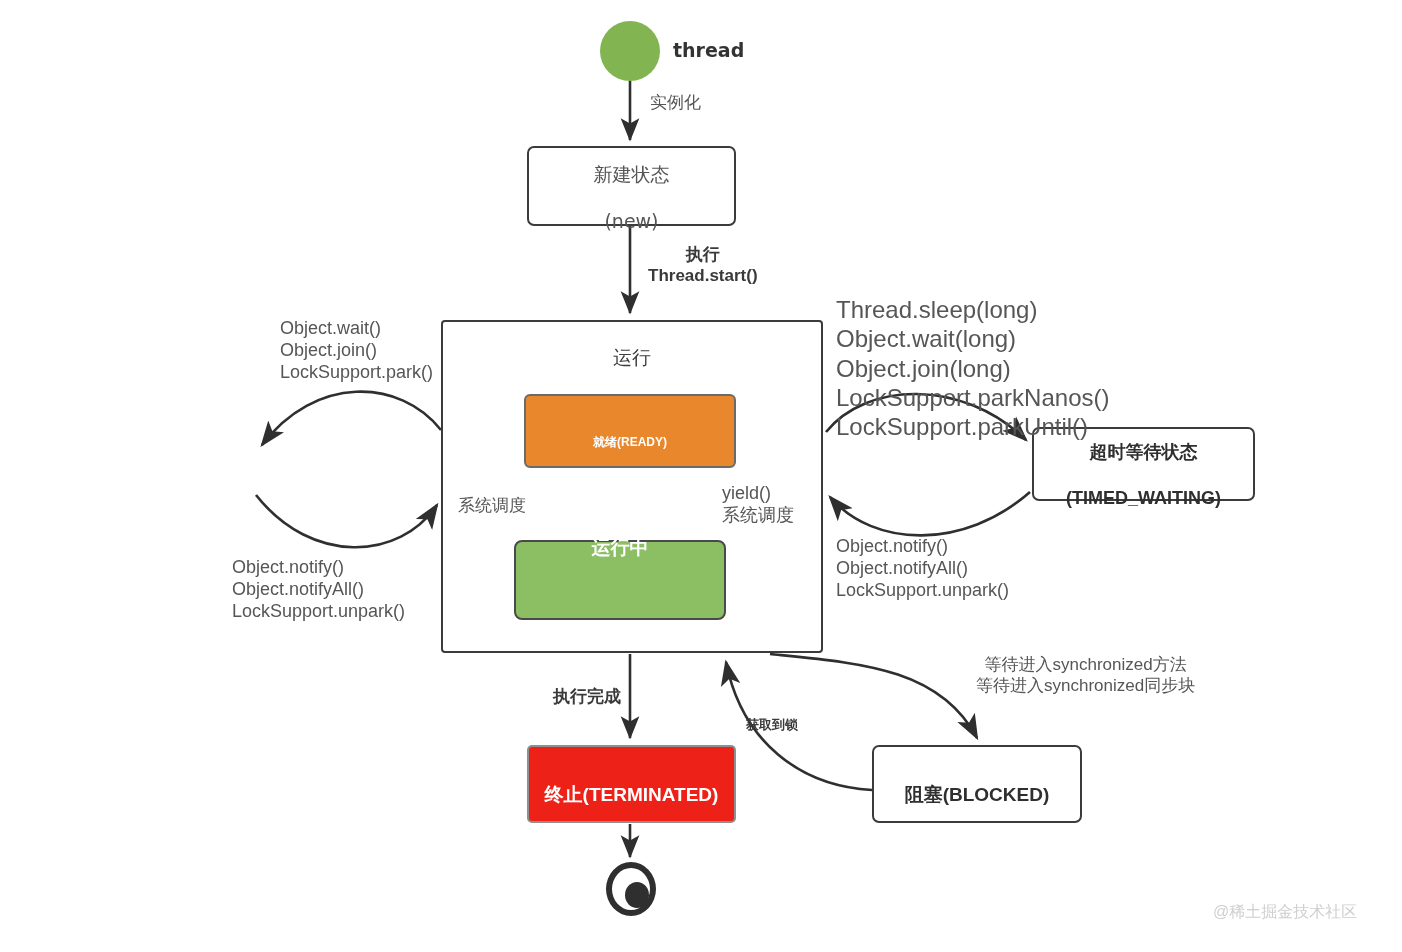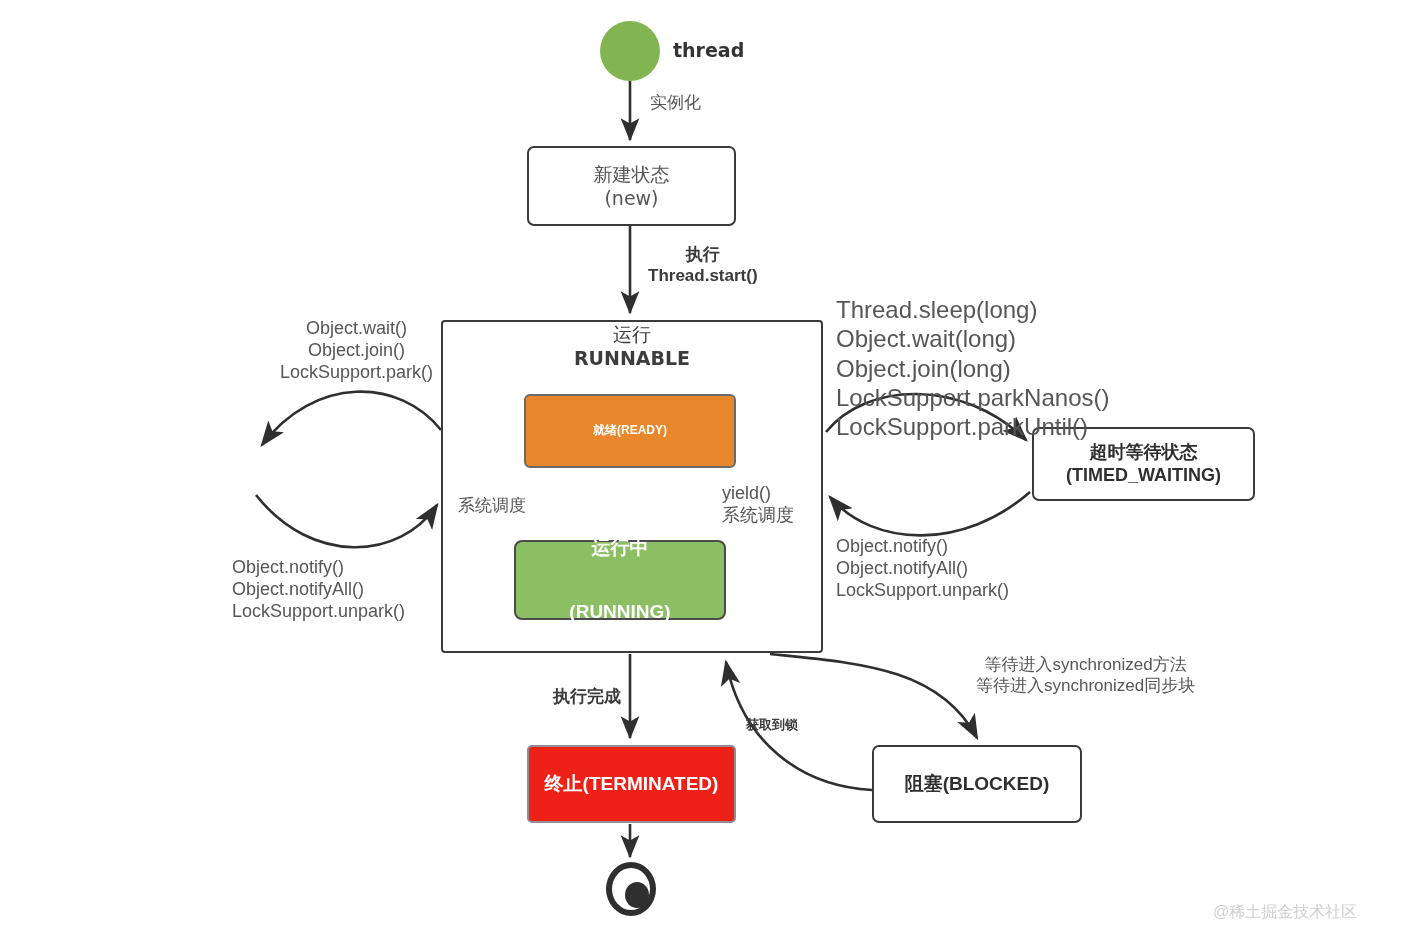--- a/index.html
+++ b/index.html
@@ -33,20 +33,21 @@
     display: flex;
     flex-direction: column;
     align-items: center;
     justify-content: center;
     text-align: center;
     line-height: 1.28;
   }
   .node-box .ln {
     display: block;
     white-space: nowrap;
+    margin-top: 23px;
   }
   .lbl {
     position: absolute;
     color: #565656;
     line-height: 1.22;
     white-space: nowrap;
   }
   .lbl .ln { display: block; }
   .lbl.center { text-align: center; }
   .lbl.left { text-align: left; }
@@ -125,21 +126,21 @@
     left: 13px; top: 14px;
     width: 24px; height: 26px;
     border-radius: 50%;
     background: #2f2f2f;
   }
 
   
   #lbl-instantiate { left: 650px; top: 93px; font-size: 17px; }
   #lbl-start { left: 648px; top: 245px; font-size: 17px; color: #3a3a3a; font-weight: bold; text-align: center; }
   #lbl-start .cn { font-weight: bold; }
-  #lbl-wait-ops { left: 280px; top: 318px; font-size: 18px; text-align: center; }
+  #lbl-wait-ops { left: 280px; top: 318px; font-size: 18px; text-align: left; }
   #lbl-notify-ops { left: 232px; top: 557px; font-size: 18px; text-align: left; }
   #lbl-timed-ops { left: 836px; top: 295px; font-size: 24px; text-align: left; }
   #lbl-timed-notify-ops { left: 836px; top: 536px; font-size: 18px; text-align: left; }
   #lbl-sched-left { left: 458px; top: 496px; font-size: 17px; }
   #lbl-yield { left: 722px; top: 483px; font-size: 18px; text-align: left; }
   #lbl-done { left: 553px; top: 687px; font-size: 17px; color: #3a3a3a; font-weight: bold; text-align: right; }
   #lbl-getlock { left: 746px; top: 717px; font-size: 13px; color: #3a3a3a; font-weight: bold; }
   #lbl-sync { left: 976px; top: 655px; font-size: 17px; text-align: center; }
 
   #watermark {

